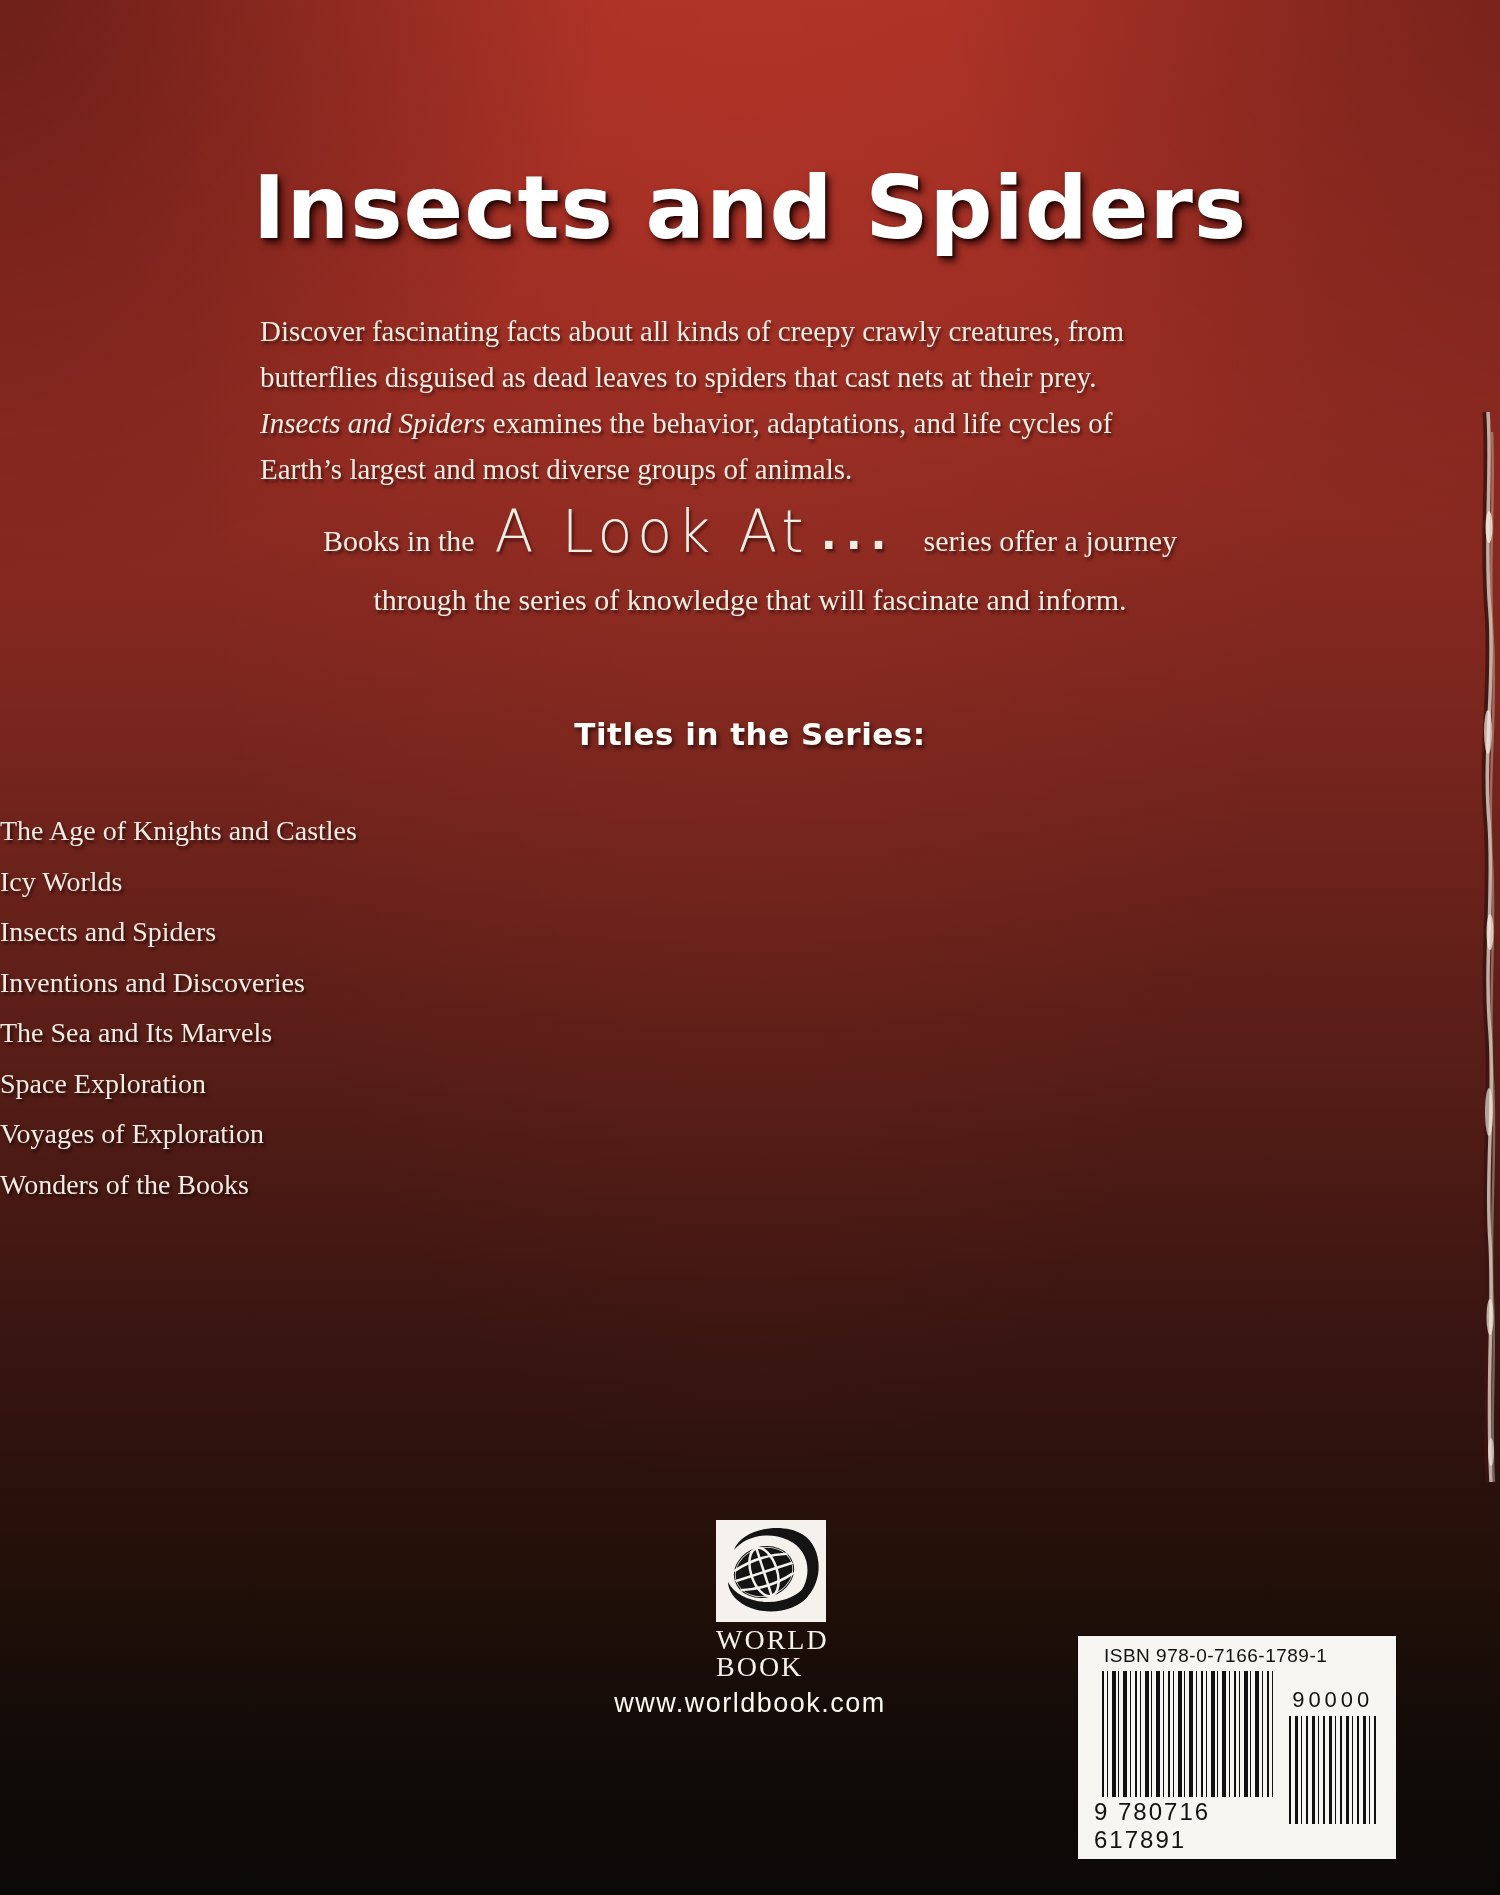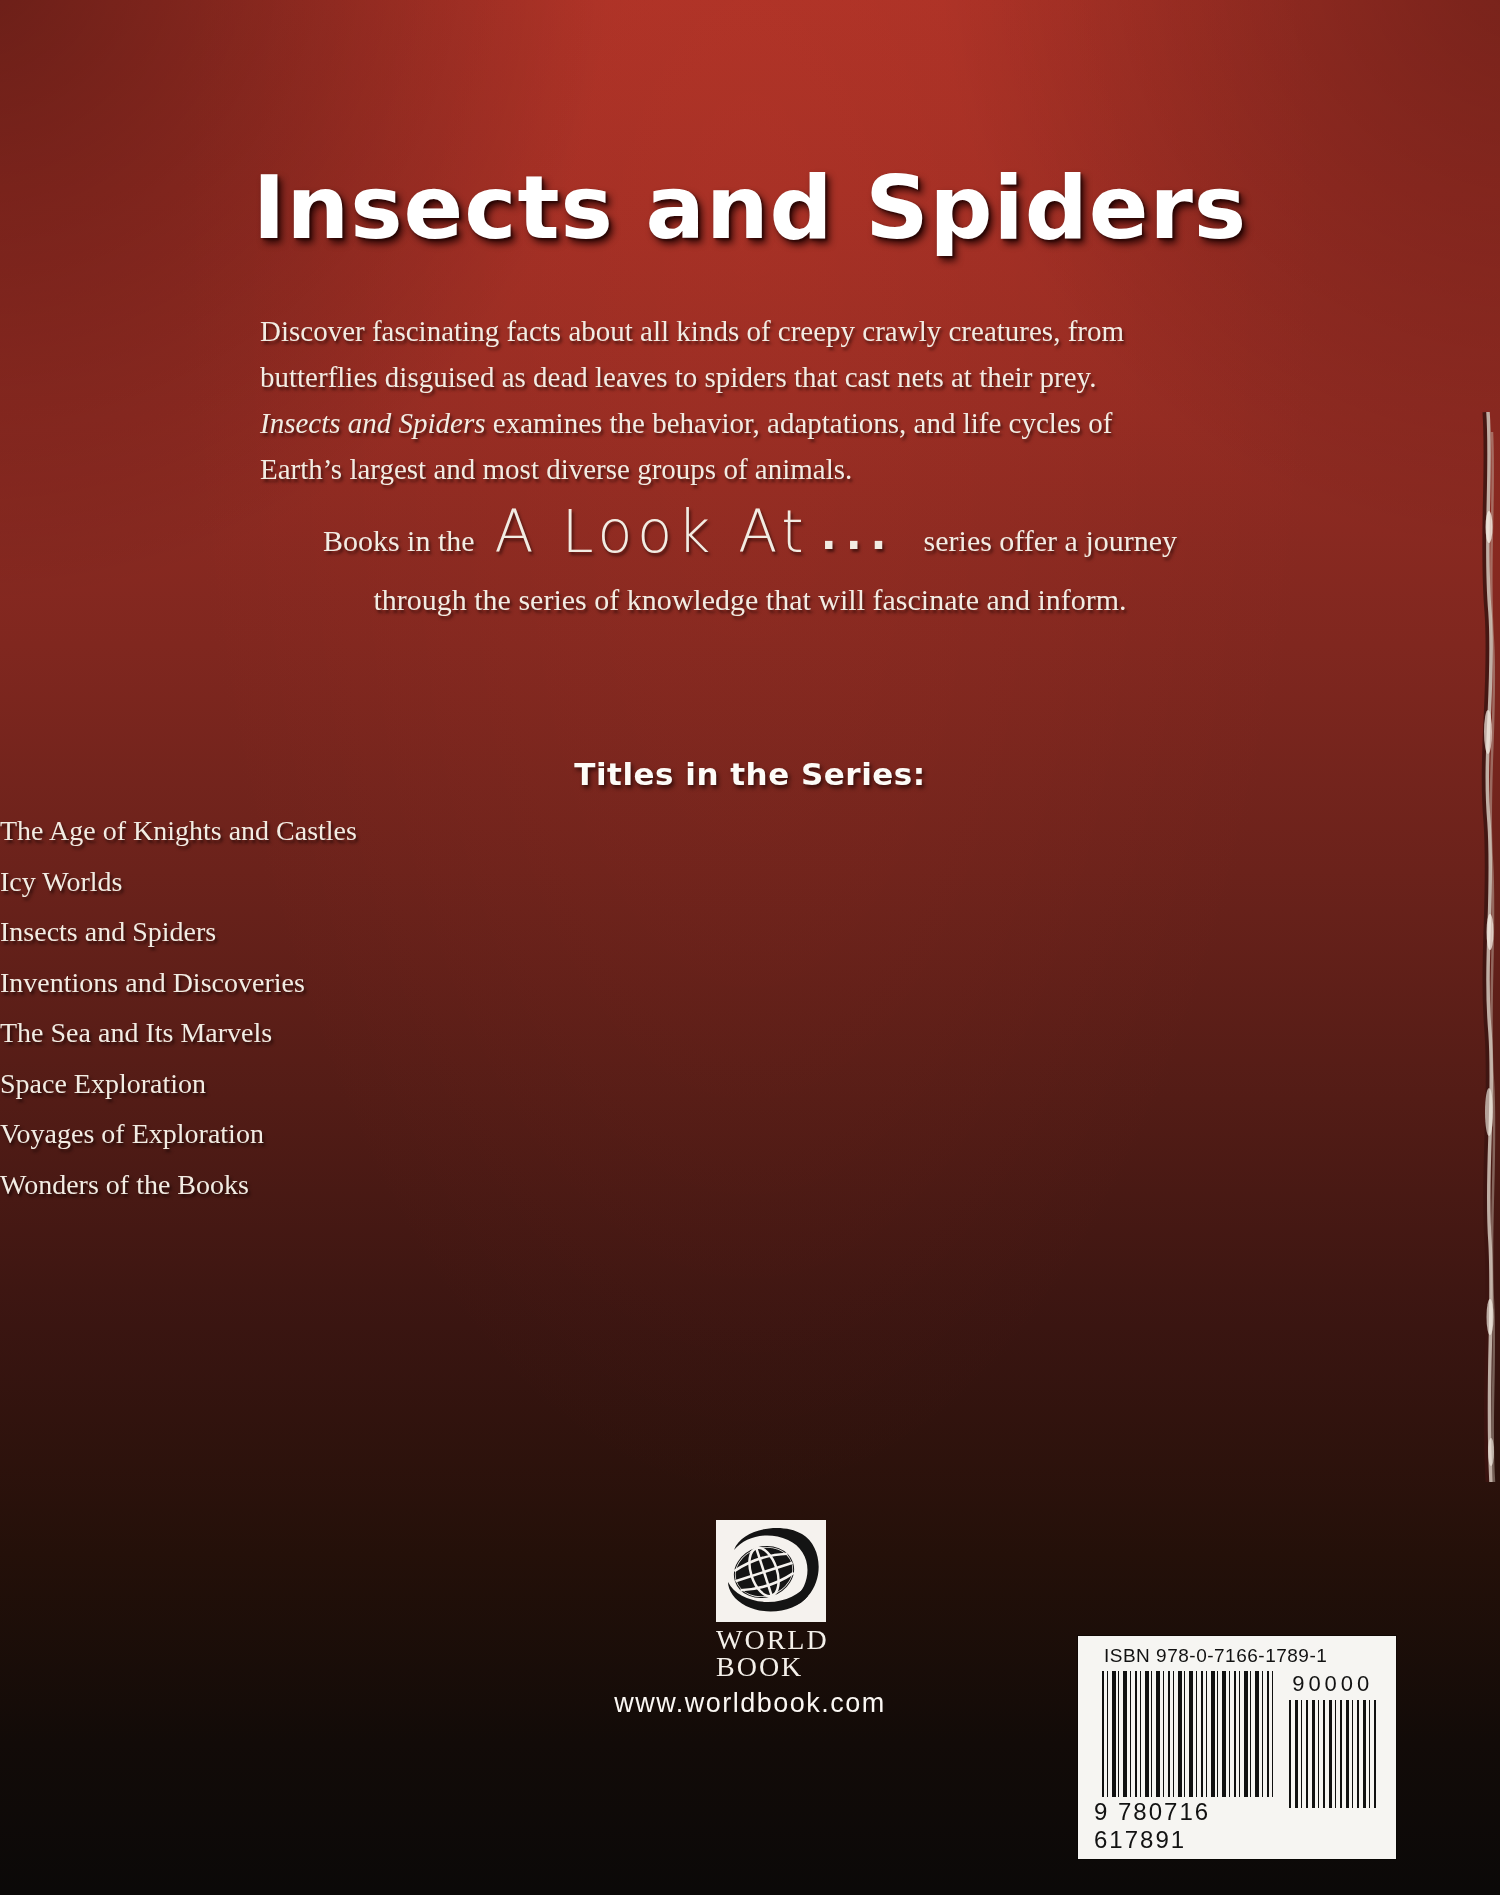--- a/index.html
+++ b/index.html
@@ -67,21 +67,20 @@
   }
   .titles-heading{
     position:absolute;top:716px;left:0;right:0;
     text-align:center;
     font-family:"DejaVu Sans", sans-serif;
     font-weight:bold;
     font-size:31px;
     letter-spacing:0.5px;
     color:#fdfbf7;
     text-shadow:2px 3px 4px rgba(20,0,0,0.7);
-    margin-top:40px;
   }
   .titles-list{
     position:absolute;top:806px;left:0;right:0;
     text-align:left;
     font-size:28px;
     text-shadow:2px 3px 3px rgba(15,0,0,0.6);
   }
   .titles-list .title-item{line-height:50.5px;}
   
   .logo-block{position:absolute;left:716px;top:1520px;width:160px;}
@@ -124,21 +123,21 @@
       #111 10px 14px, transparent 14px 16px,
       #111 16px 17px, transparent 17px 21px,
       #111 21px 25px, transparent 25px 28px,
       #111 28px 29px, transparent 29px 33px);
   }
   .main-digits{
     font-size:24px;letter-spacing:2px;
     margin-top:1px;
   }
   .barcode .supp-col{width:108px;margin-left:6px;text-align:center;}
-  .supp-digits{font-size:22px;letter-spacing:4px;margin-top:0;}
+  .supp-digits{font-size:22px;letter-spacing:4px;margin-top:16px;}
   .supp-bars{
     height:108px;margin:3px 6px 0 10px;
     background-image:repeating-linear-gradient(90deg,
       #111 0 2px, transparent 2px 6px,
       #111 6px 9px, transparent 9px 12px,
       #111 12px 13px, transparent 13px 17px);
   }
   
   .page-edge{position:absolute;right:0;top:412px;width:38px;height:1070px;}
 </style>

